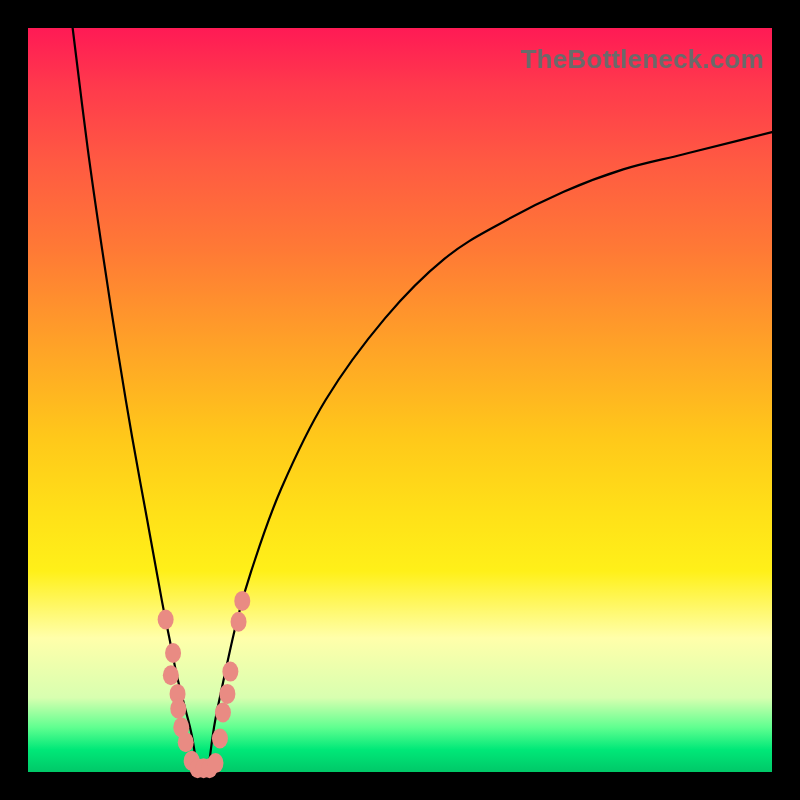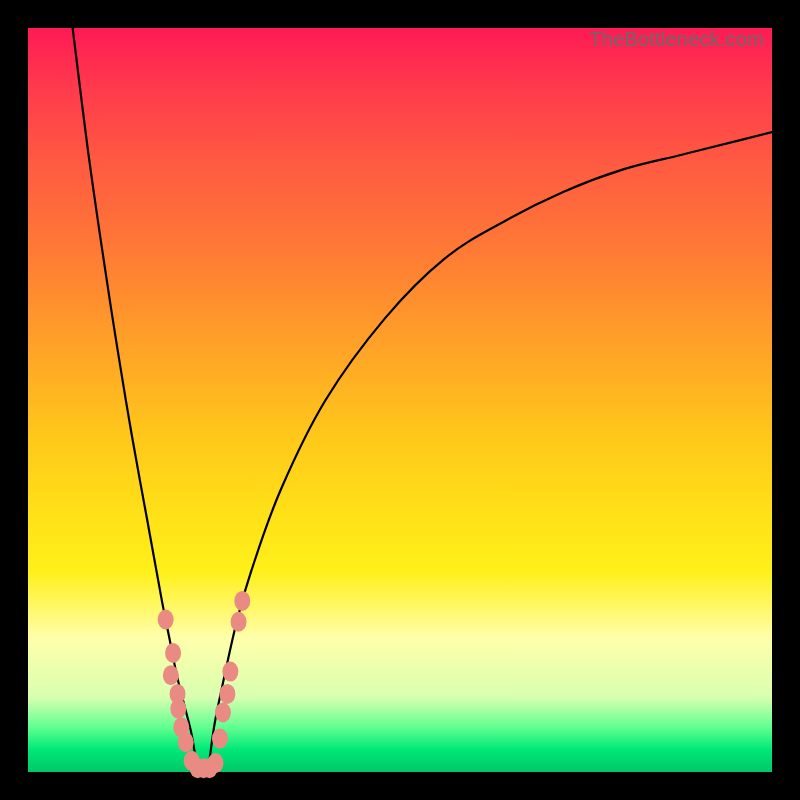--- a/index.html
+++ b/index.html
@@ -36,24 +36,24 @@
       #fff86a 78%,
       #ffffaa 82%,
       #d8ffb0 90%,
       #60ff90 94%,
       #00e878 97%,
       #00c868 100%
     );
   }
   .watermark {
     position: absolute;
-    top: 0;
+    top: 16px;
     right: 8px;
-    font-size: 20px;
-    font-weight: 400;
+    font-size: 26px;
+    font-weight: 700;
     color: #6a6a6a;
     letter-spacing: 0.2px;
     user-select: none;
   }
   svg.curves {
     position: absolute;
     left: 0;
     top: 0;
     width: 744px;
     height: 744px;

